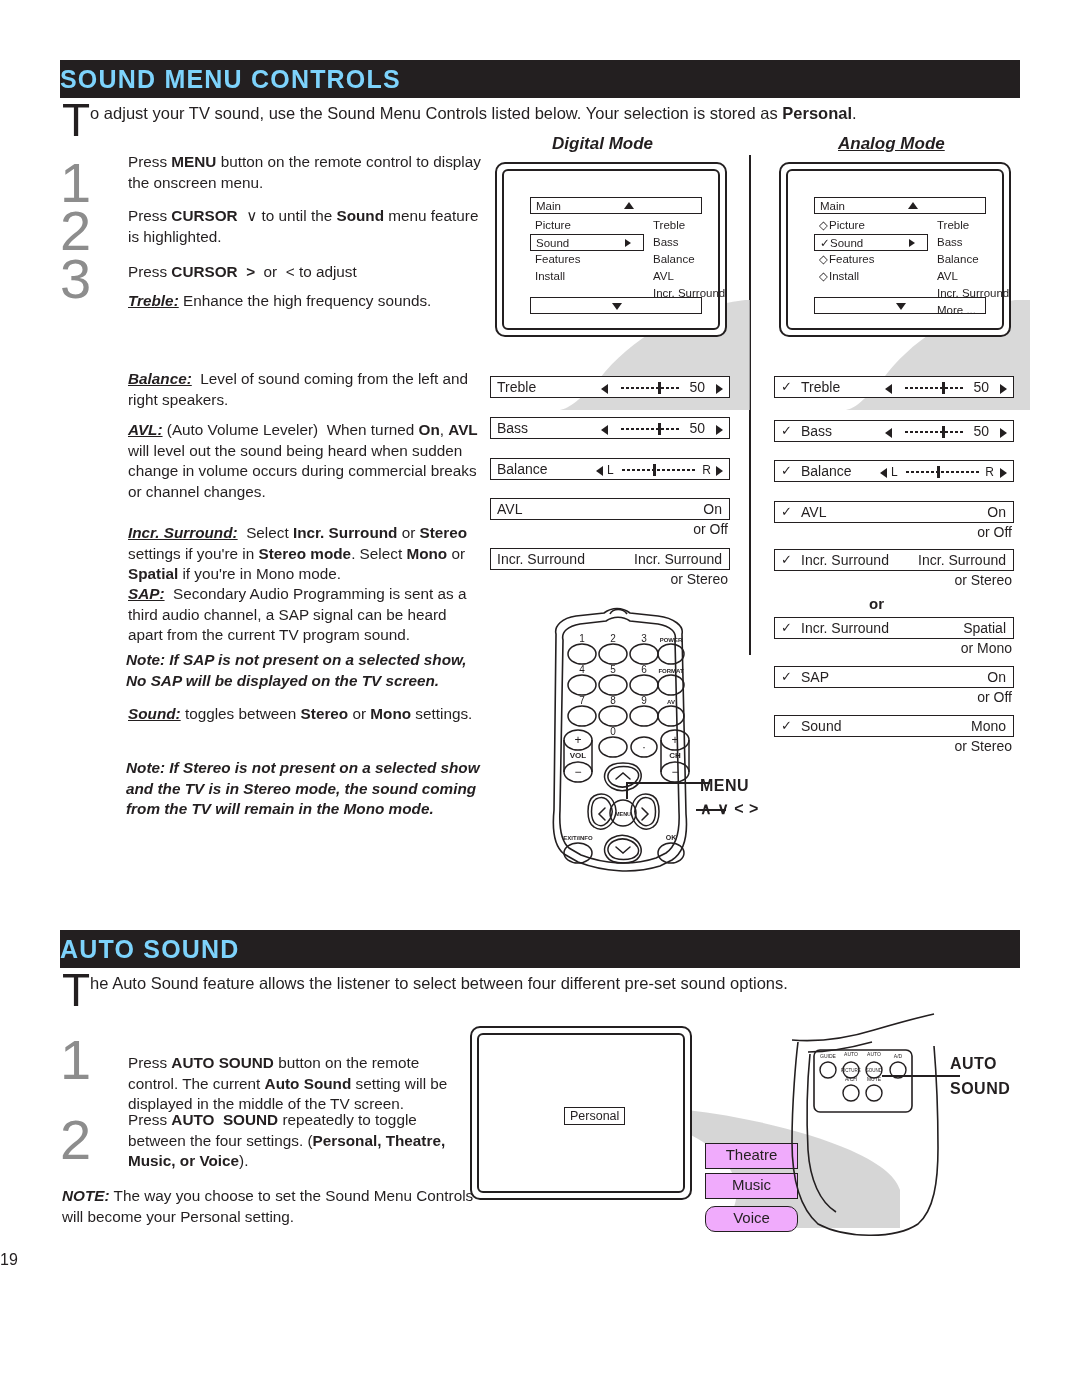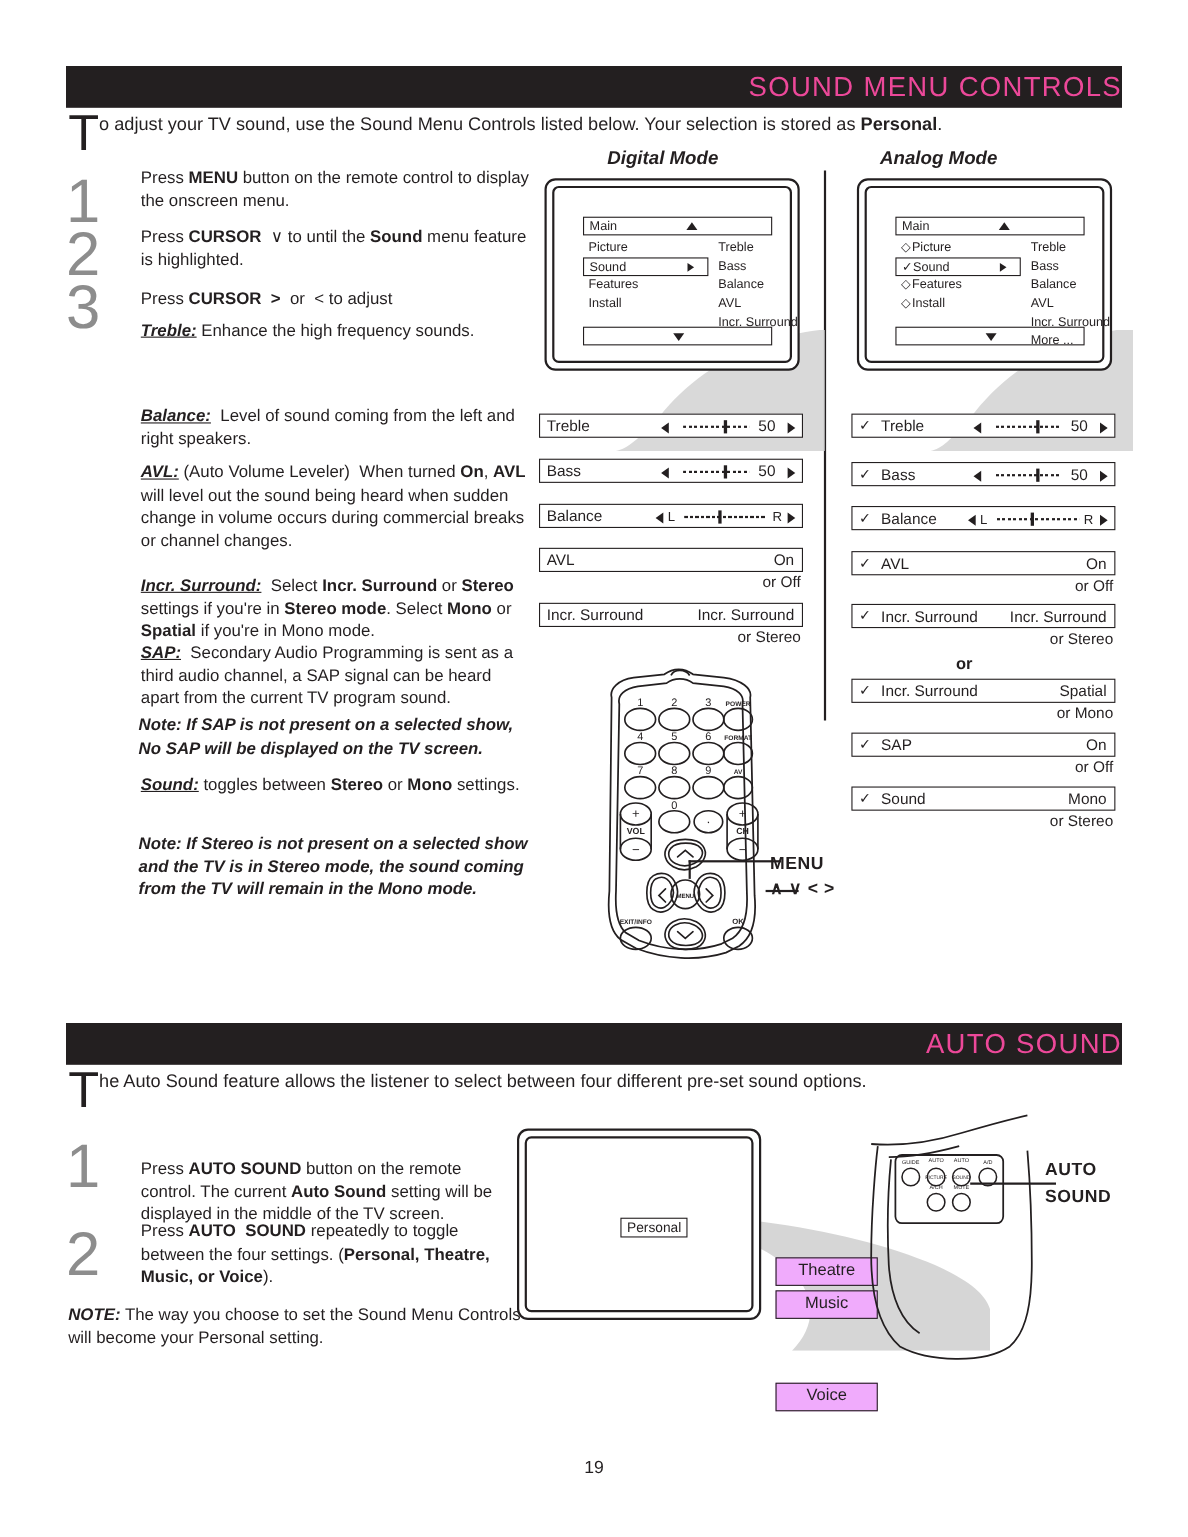--- a/index.html
+++ b/index.html
@@ -19,23 +19,23 @@
     position: absolute;
     left: 0; top: 0;
     width: 1080px;
     height: 1397px;
   }
 
   
   .banner {
     position: absolute;
     background: #231f20;
-    color: #ec4899;
-    text-align: right;
-    font-weight: normal;
+    color: #7dd3fc;
+    text-align: left;
+    font-weight: bold;
     letter-spacing: 1.2px;
   }
   #banner-sound {
     left: 60px; top: 60px; width: 960px; height: 38px;
     font-size: 25px; line-height: 38px;
   }
   #banner-auto {
     left: 60px; top: 930px; width: 960px; height: 38px;
     font-size: 25px; line-height: 38px;
   }
@@ -93,21 +93,21 @@
   }
 
   
   .modetitle {
     position: absolute;
     font-style: italic;
     font-weight: bold;
     font-size: 17px;
   }
   #title-digital { left: 552px; top: 134px; }
-  #title-analog  { left: 800px; top: 134px; }
+  #title-analog  { left: 838px; top: 134px; text-decoration: underline; }
 
   
   #col-divider {
     position: absolute;
     left: 749px; top: 155px;
     width: 2px; height: 500px;
     background: #231f20;
   }
 
   
@@ -267,22 +267,21 @@
     font-weight: bold;
     font-size: 16px;
     line-height: 19px;
     letter-spacing: 0.5px;
   }
   .leaderline { position: absolute; background: #231f20; }
 
   
   #pagenum {
     position: absolute;
-    left: 0; top: 1326px; width: 1080px;
-    text-align: center;
+    left: 0; top: 1251px; width: 1080px;
     font-size: 16px;
   }
 </style>
 </head>
 <body>
 
 <div class="page">
 
   <div class="banner" id="banner-sound">SOUND MENU CONTROLS</div>
 
@@ -666,21 +665,21 @@
   </svg>
 
   <div class="tv" id="tv-autosound">
     <div class="tv-inner">
       <div id="personal-box">Personal</div>
     </div>
   </div>
 
   <div class="optbox" style="left:705px; top:1143px;">Theatre</div>
   <div class="optbox" style="left:705px; top:1173px;">Music</div>
-  <div class="optbox" style="left:705px; top:1257px;">Voice</div>
+  <div class="optbox" style="left:705px; top:1206px;border-radius:10px;">Voice</div>
 
   <svg class="swoosh" style="left:788px; top:1012px; width:185px; height:230px;" viewBox="0 0 185 230">
     <g fill="none" stroke="#231f20" stroke-width="1.6">
       <path d="M4,28 C30,30 60,26 86,18 C110,11 128,6 146,2"></path>
       <path d="M10,30 C8,46 4,90 4,130 C4,168 12,196 30,212 C56,226 106,228 130,212 C146,198 150,170 150,136 C150,100 148,58 146,34"></path>
       <path d="M20,40 C40,40 62,36 84,30"></path>
       <path d="M22,42 C20,62 18,100 20,138 C22,168 32,190 48,200"></path>
       <rect x="26" y="38" width="98" height="62" rx="6"></rect>
     </g>
     <g fill="none" stroke="#231f20" stroke-width="1.4">

